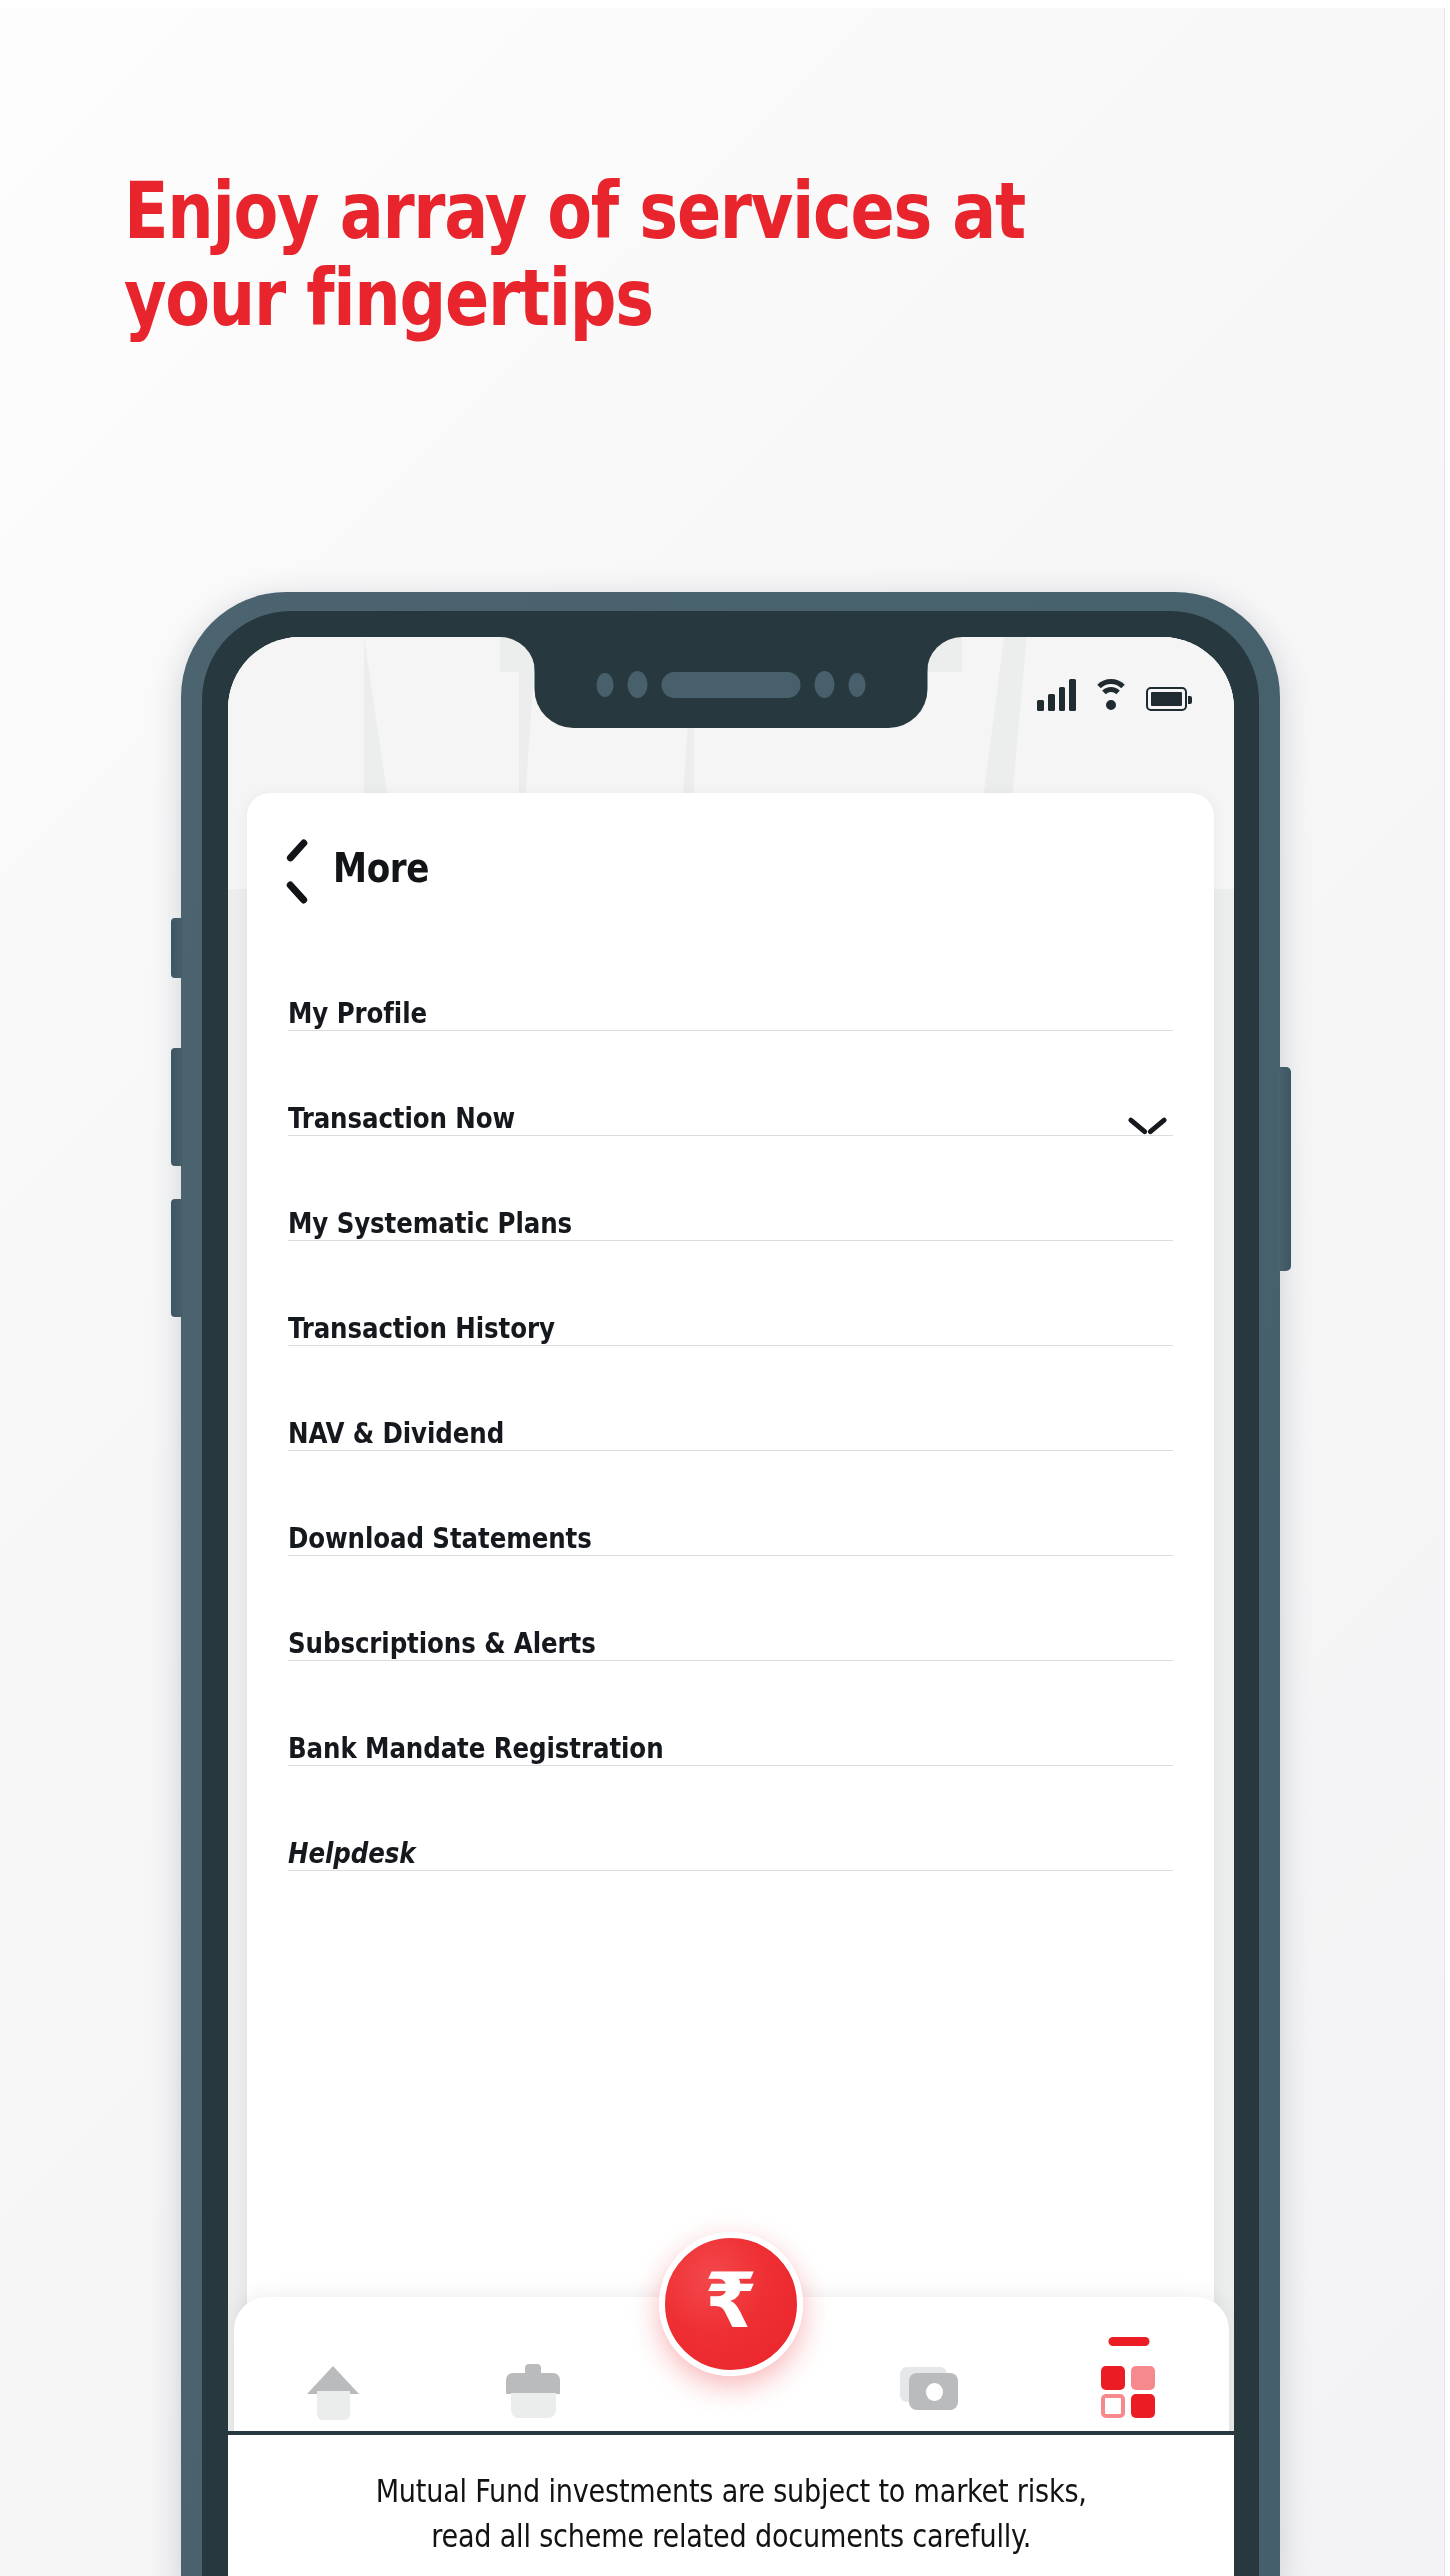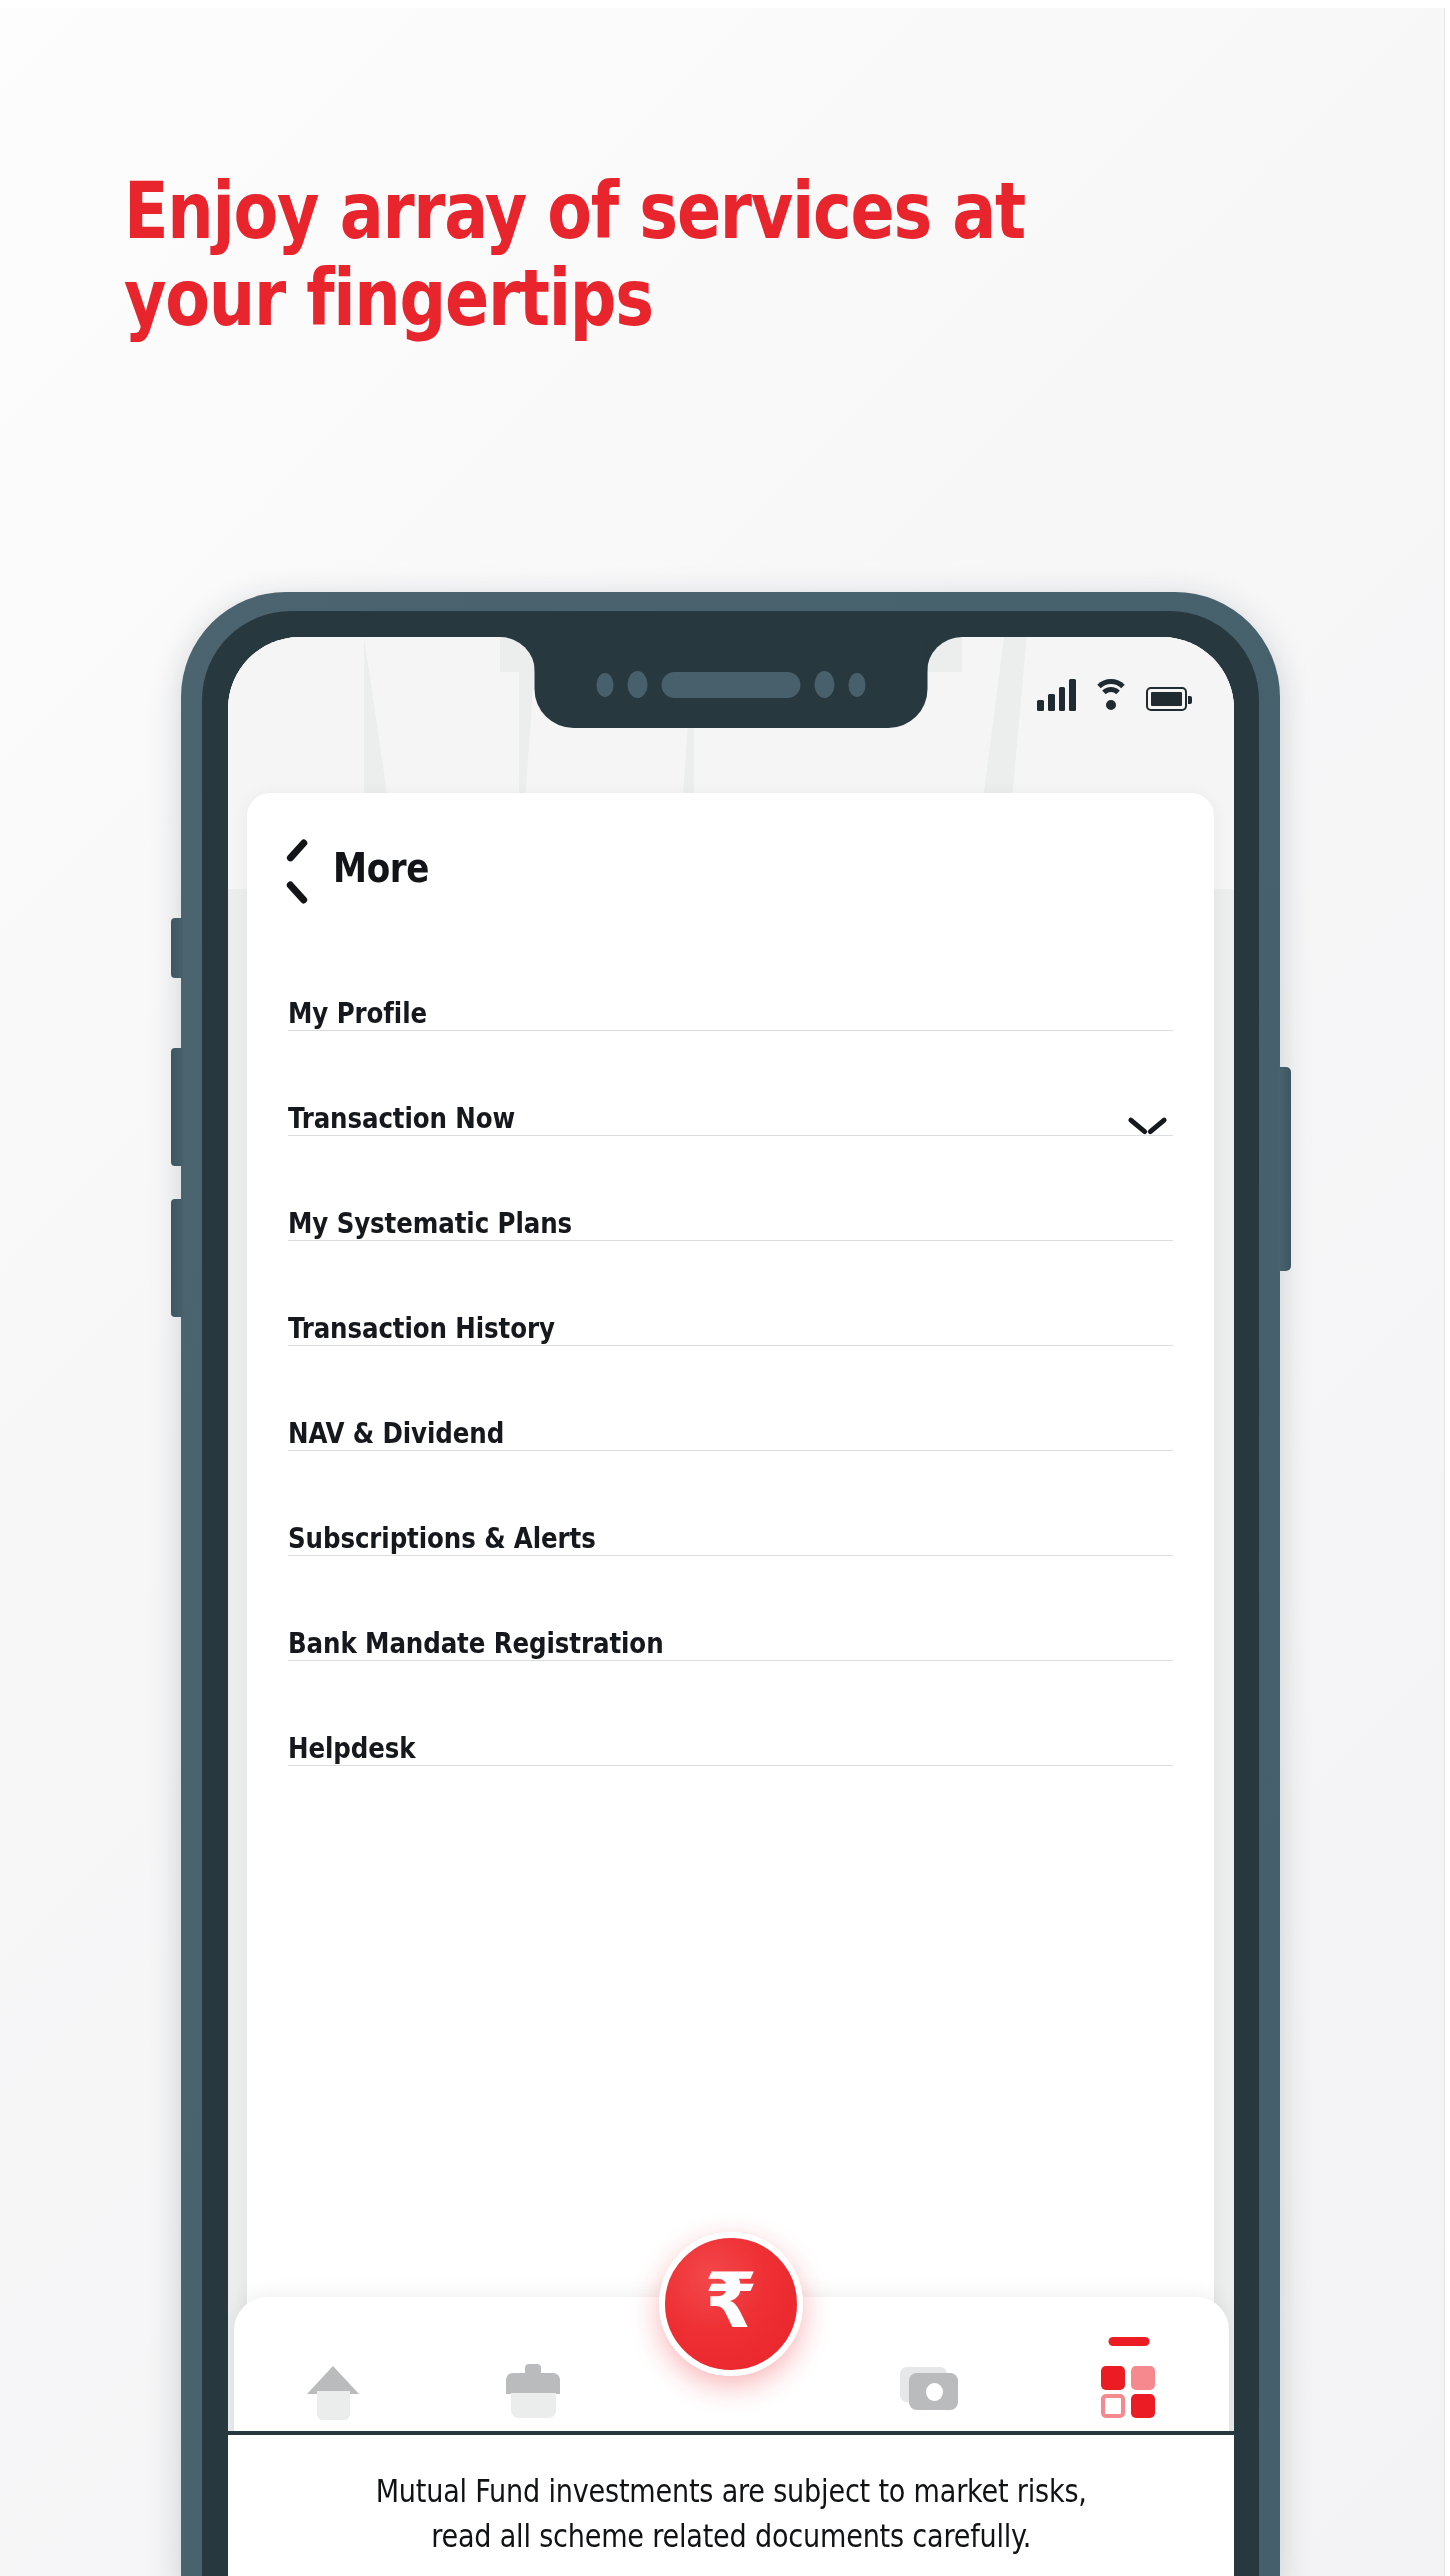--- a/index.html
+++ b/index.html
@@ -250,21 +250,21 @@
     padding: 0 41px;
     margin-top: 35px;
   }
   .menu-row {
     height: 105px;
     display: flex;
     align-items: flex-end;
     justify-content: space-between;
     border-bottom: 1.9px solid #dcdcdc;
   }
-  .menu-row:last-child { border-bottom: 1.9px solid #dcdcdc; }
+  .menu-row:last-child { border-bottom: 1.9px solid #dcdcdc; font-style: italic; }
   .menu-label {
     font-size: 29px;
     font-weight: 700;
     color: #15181c;
     letter-spacing: -0.1px;
     font-family: "DejaVu Sans", sans-serif;
     font-stretch: condensed;
     transform: scaleX(0.94);
     transform-origin: left center;
   }
@@ -548,20 +548,23 @@
 
           <div class="menu-row">
             <span class="menu-label">Transaction History</span>
           </div>
 
 
           <div class="menu-row">
             <span class="menu-label">NAV &amp; Dividend</span>
           </div>
 
+          <div class="menu-row">
+            <span class="menu-label">Download Statements</span>
+          </div>
 
 
           <div class="menu-row">
             <span class="menu-label">Subscriptions &amp; Alerts</span>
           </div>
 
 
           <div class="menu-row">
             <span class="menu-label">Bank Mandate Registration</span>
           </div>

